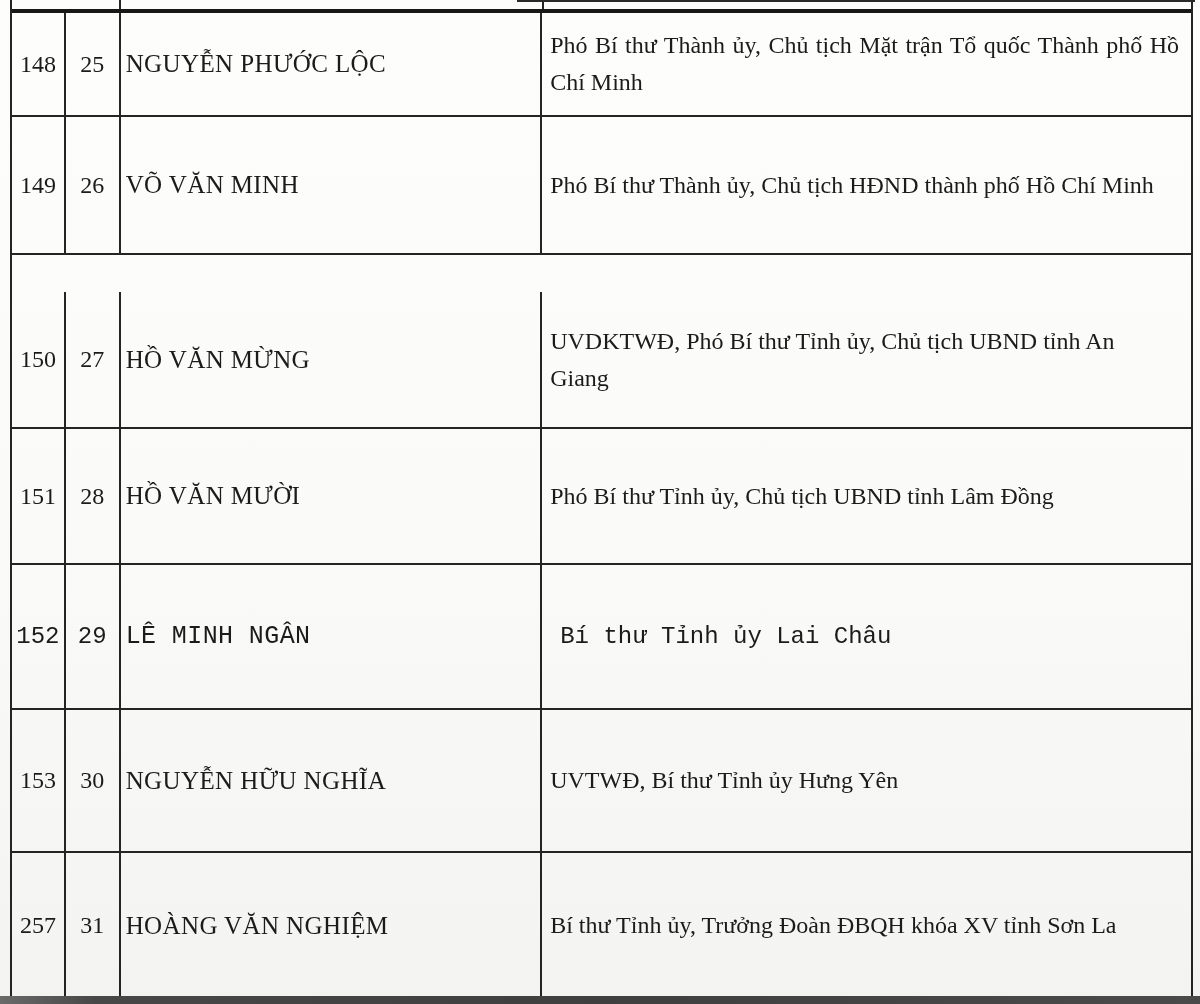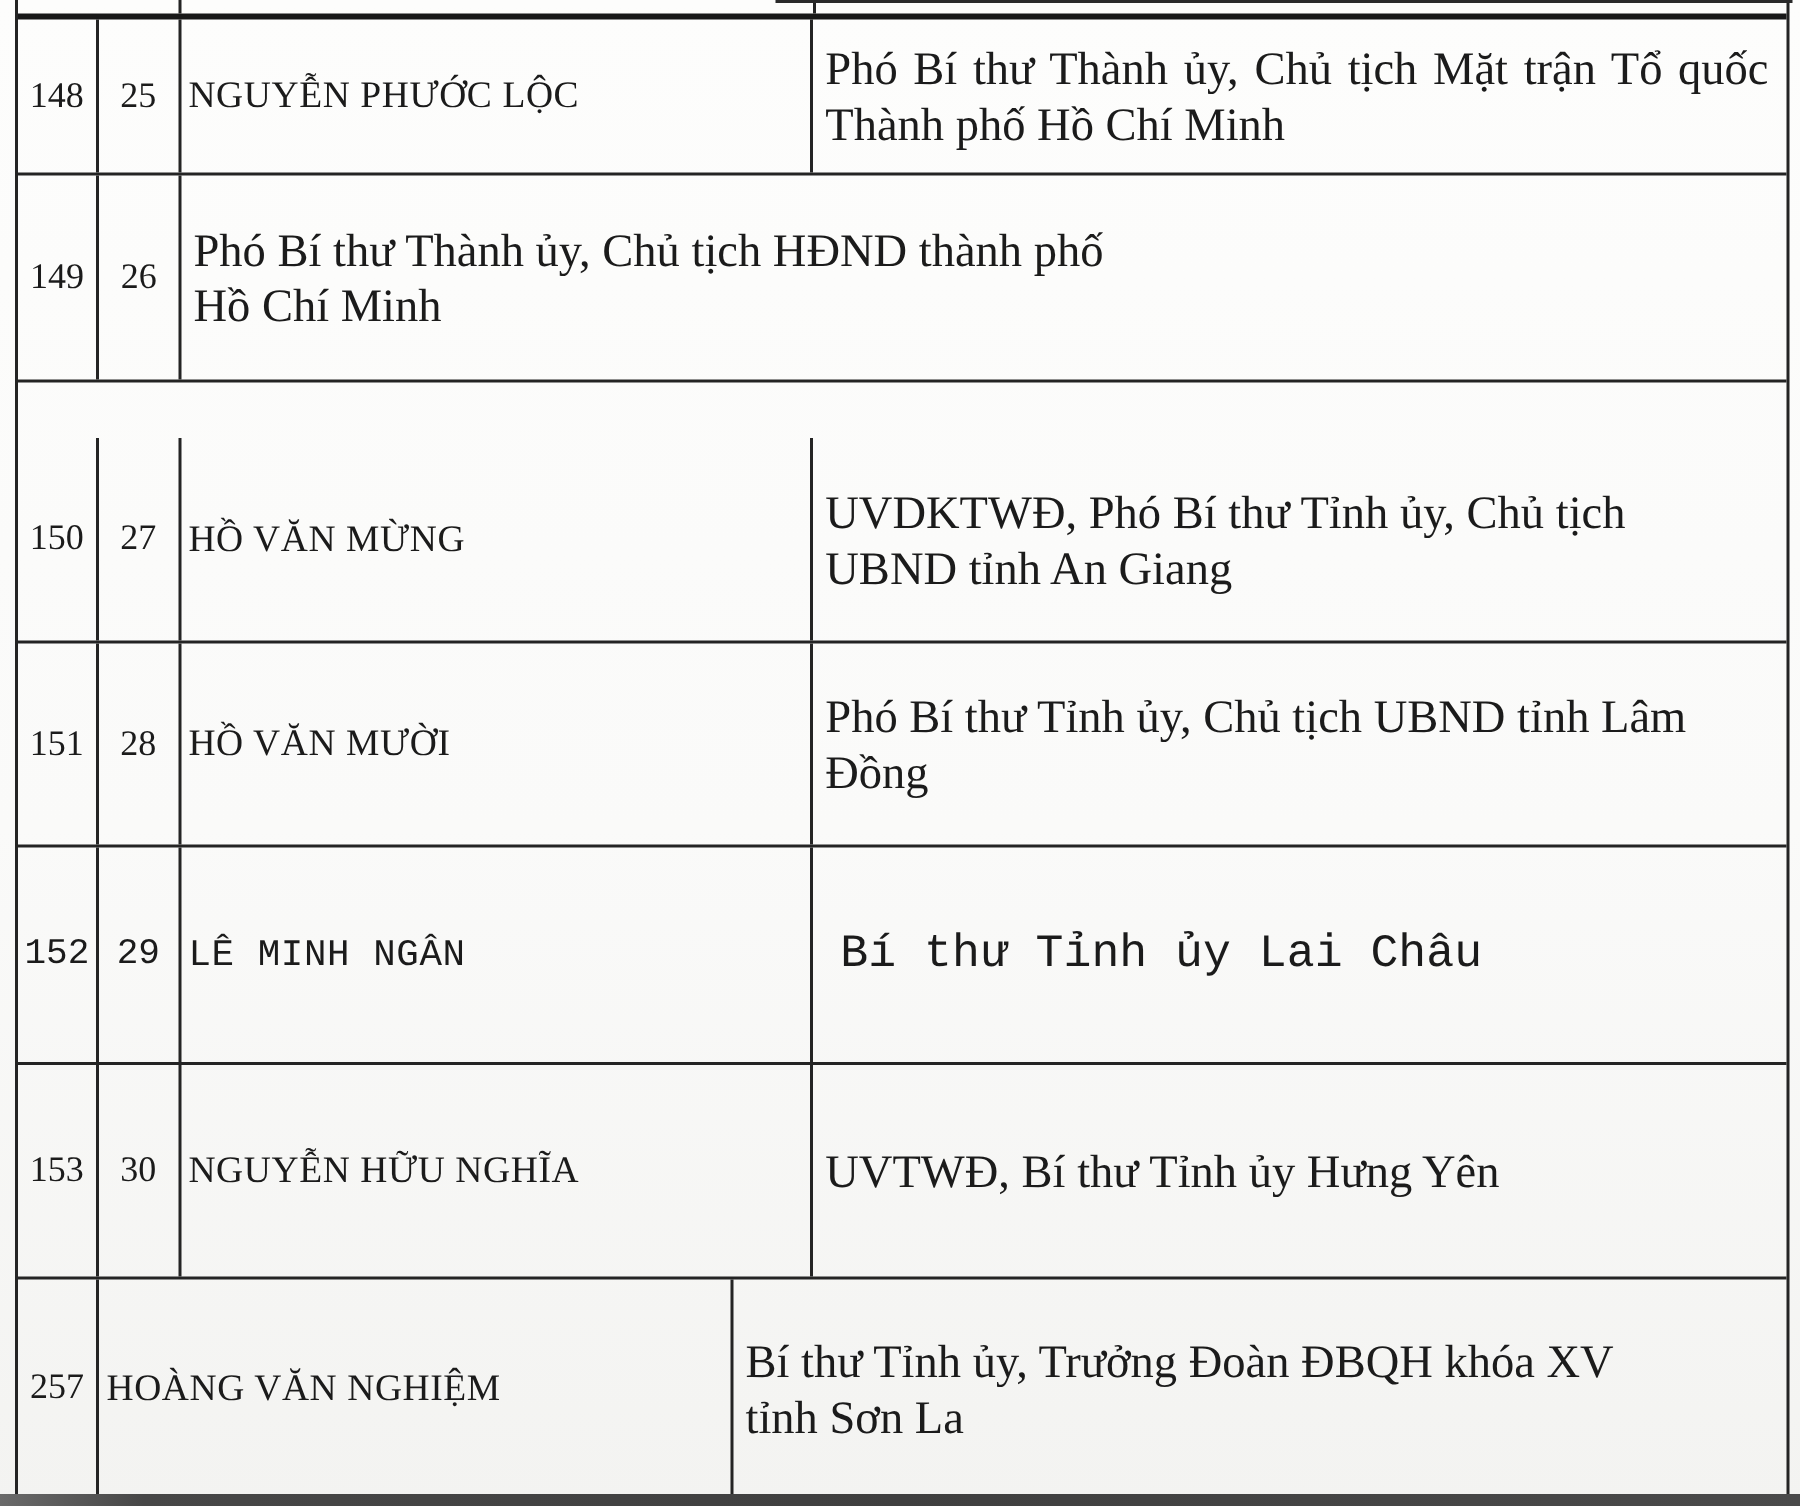--- a/index.html
+++ b/index.html
@@ -37,21 +37,21 @@
   }
   .t-row:last-child{border-bottom:none;}
   .cell{
     box-sizing:border-box;
     display:flex;align-items:center;
     border-right:2px solid #242424;
   }
   .c-no{width:54px;justify-content:center;font-size:24px;}
   .c-ord{width:55px;justify-content:center;font-size:24px;}
   .c-name{width:423px;padding-left:5px;font-size:25px;letter-spacing:.4px;}
-  .c-pos{width:651px;padding:6px 12px 6px 8px;font-size:31px;border-right:none;}
+  .c-pos{width:651px;padding:6px 12px 6px 8px;font-size:24px;border-right:none;}
   .c-pos .txt{width:100%;line-height:37px;}
   .c-pos.justify .txt{text-align:justify;}
   .c-pos.indent{padding-left:18px;}
   
   .r0{height:104px;} .r1{height:138px;} .r2{height:137px;margin-top:37px;}
   .r3{height:136px;} .r4{height:145px;font-family:Liberation Mono, monospace;} .r5{height:143px;} .r6{height:145px;}
   .page-edge-shadow{
     position:absolute;left:0;top:996px;width:1200px;height:8px;
     background:linear-gradient(90deg,#6a6a6a 0%,#474747 8%,#3f3f3f 50%,#4a4a4a 100%);
   }
@@ -83,20 +83,23 @@
           <div class="txt">Phó Bí thư Thành ủy, Chủ tịch Mặt trận Tổ quốc Thành phố Hồ Chí Minh</div>
         </div>
     </div>
 
     <div class="t-row r1">
       <div class="cell c-no">
           <span>149</span>
         </div>
       <div class="cell c-ord">
           <span>26</span>
+        </div>
+      <div class="cell c-name">
+          <span>VÕ VĂN MINH</span>
         </div>
       <div class="cell c-pos">
           <div class="txt">Phó Bí thư Thành ủy, Chủ tịch HĐND thành phố Hồ Chí Minh</div>
         </div>
     </div>
 
     <div class="t-row r2">
       <div class="cell c-no">
           <span>150</span>
         </div>
@@ -153,20 +156,23 @@
         </div>
       <div class="cell c-pos">
           <div class="txt">UVTWĐ, Bí thư Tỉnh ủy Hưng Yên</div>
         </div>
     </div>
 
     <div class="t-row r6">
       <div class="cell c-no">
           <span>257</span>
         </div>
+      <div class="cell c-ord">
+          <span>31</span>
+        </div>
       <div class="cell c-name">
           <span>HOÀNG VĂN NGHIỆM</span>
         </div>
       <div class="cell c-pos">
           <div class="txt">Bí thư Tỉnh ủy, Trưởng Đoàn ĐBQH khóa XV tỉnh Sơn La</div>
         </div>
     </div>
 
   </div>
 

